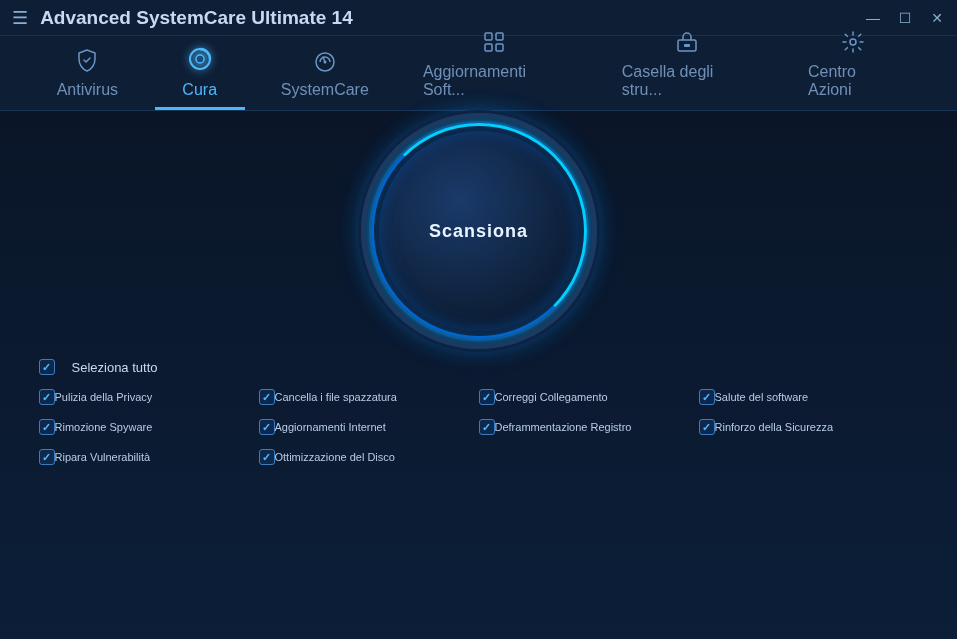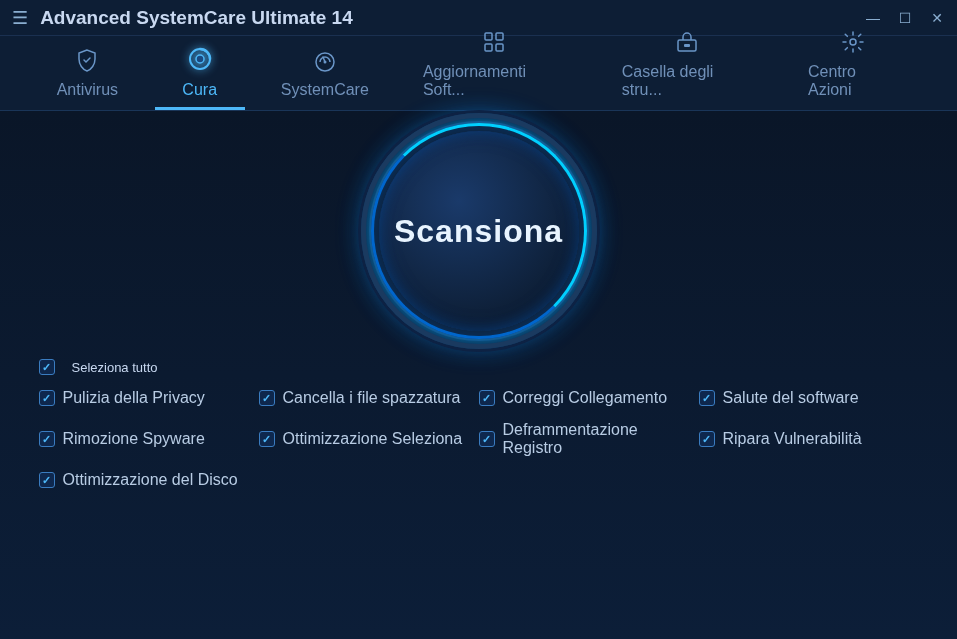--- a/index.html
+++ b/index.html
@@ -142,21 +142,21 @@
       position: absolute;
       width: 240px;
       height: 240px;
       border-radius: 50%;
       border: 3px solid #0d2a4a;
       box-shadow:
         0 0 20px 6px rgba(0,150,255,0.15),
         inset 0 0 10px rgba(0,80,180,0.1);
     }
     .scan-btn-text {
-      font-size: 32px;
+      font-size: 18px;
       font-weight: 600;
       color: #e8f4ff;
       letter-spacing: 1px;
       position: relative;
       z-index: 2;
     }
 
     
     .checkboxes-area {
       width: 920px;
@@ -170,22 +170,21 @@
     }
     .items-grid {
       display: grid;
       grid-template-columns: repeat(4, 1fr);
       gap: 12px 0;
       row-gap: 14px;
     }
     .check-item {
       display: flex;
       align-items: center;
-      gap: 8px;
-      font-size: 16px;
+      font-size: 11px;
       color: #b8cce4;
     }
     .custom-checkbox {
       width: 16px;
       height: 16px;
       border: 1.5px solid #3a7cc0;
       border-radius: 3px;
       background: rgba(20,60,120,0.4);
       display: flex;
       align-items: center;
@@ -321,28 +320,32 @@
         <div class="check-item">
           <div class="custom-checkbox checked"></div>
           <span>Salute del software</span>
         </div>
         <div class="check-item">
           <div class="custom-checkbox checked"></div>
           <span>Rimozione Spyware</span>
         </div>
         <div class="check-item">
           <div class="custom-checkbox checked"></div>
-          <span>Ottimizzazione Seleziona</span>
+          <span>Aggiornamenti Internet</span>
         </div>
         <div class="check-item">
           <div class="custom-checkbox checked"></div>
           <span>Deframmentazione Registro</span>
         </div>
         <div class="check-item">
           <div class="custom-checkbox checked"></div>
+          <span>Rinforzo della Sicurezza</span>
+        </div>
+        <div class="check-item">
+          <div class="custom-checkbox checked"></div>
           <span>Ripara Vulnerabilità</span>
         </div>
         <div class="check-item">
           <div class="custom-checkbox checked"></div>
           <span>Ottimizzazione del Disco</span>
         </div>
       </div>
 
   </div>
 

